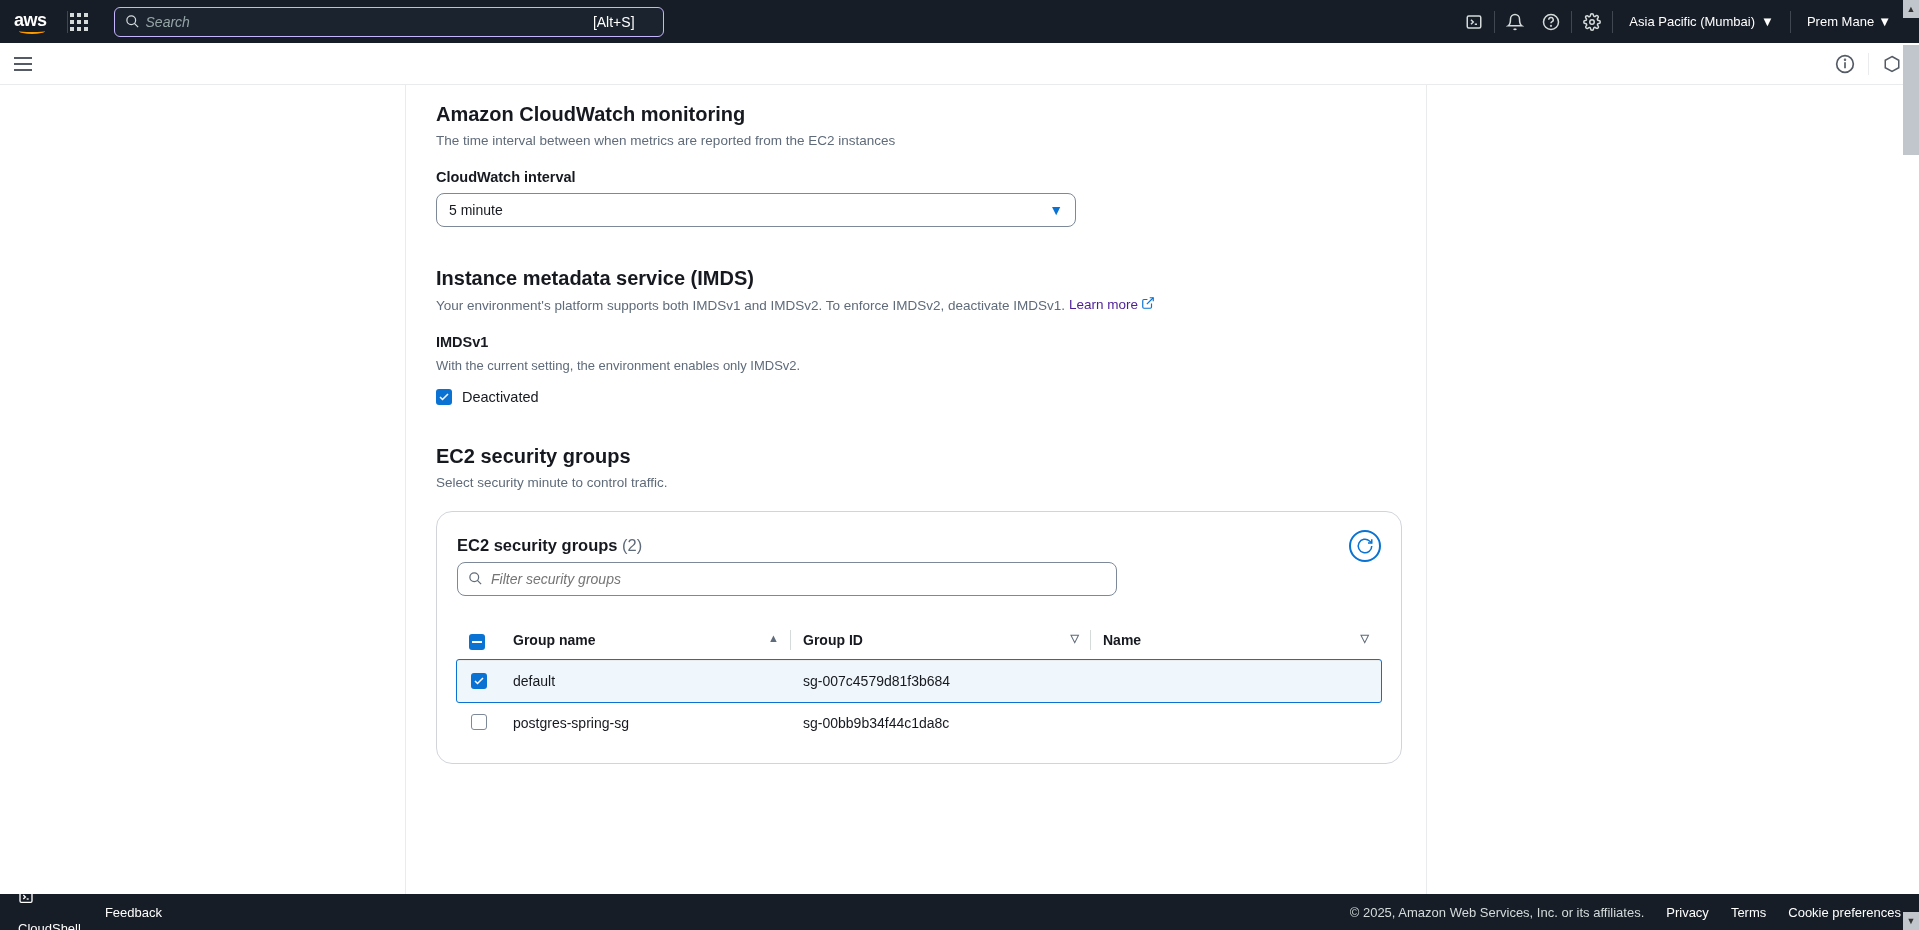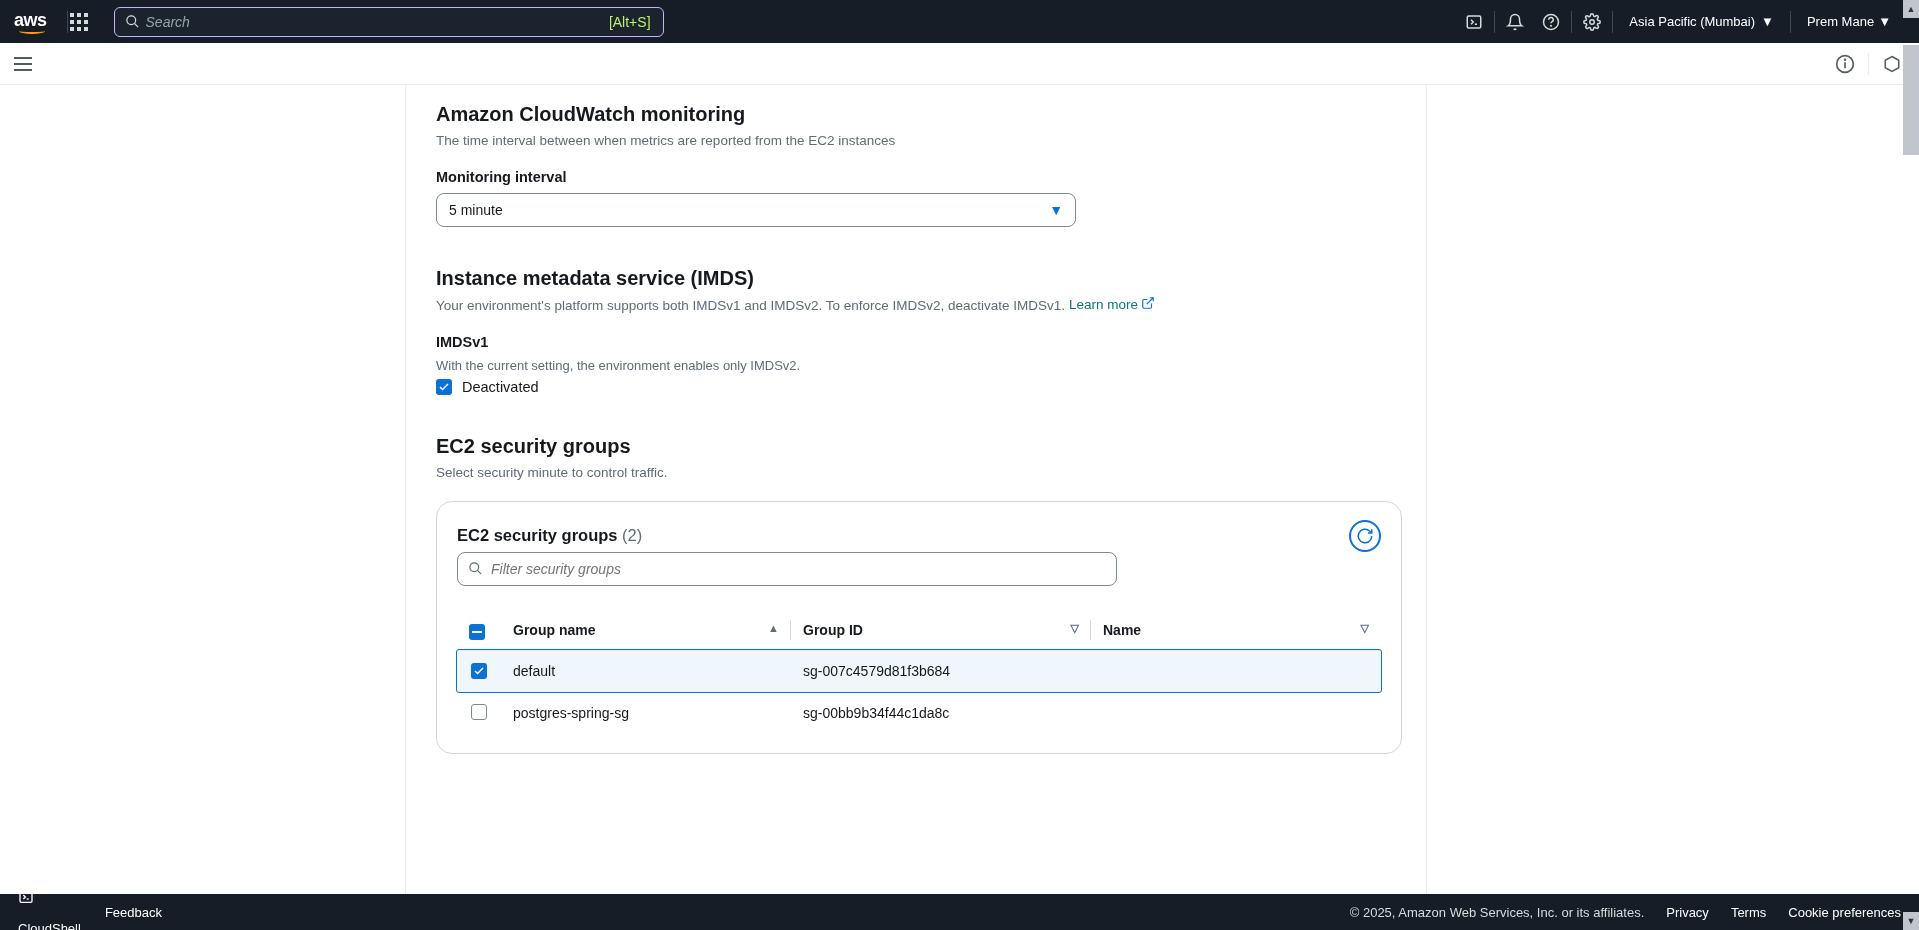--- a/index.html
+++ b/index.html
@@ -9,41 +9,41 @@
 .topnav { height: 43px; background: #161d26; display: flex; align-items: center; color: #fff; padding: 0 14px; position: relative; }
 .aws-logo { font-weight: 700; font-size: 18px; letter-spacing: -0.5px; padding-right: 18px; cursor: pointer; }
 .aws-logo .smile { display:block; height:6px; border-bottom: 2px solid #ff9900; border-radius: 0 0 50% 50%; width: 26px; margin-top:-3px; margin-left:5px; }
 .grid-icon { width: 18px; height: 18px; display: grid; grid-template-columns: repeat(3,4px); grid-template-rows: repeat(3,4px); gap: 3px; cursor: pointer; margin-right: 18px; }
 .grid-icon span { background: #d5dbdb; width:4px; height:4px; }
 .divider { width:1px; height:22px; background:#414750; margin: 0 2px; }
 .search-wrap { flex: 0 0 auto; width: 550px; margin-left: 8px; }
 .search-box { display:flex; align-items:center; background: #1a232e; border: 1px solid #c4b5fd; border-radius: 6px; height: 30px; padding: 0 10px; position: relative; }
 .search-box input { background: transparent; border: none; outline: none; color: #fff; font-style: italic; font-size: 14px; flex:1; margin-left:6px; }
 .search-box input::placeholder { color: #95a5a6; }
-.search-shortcut { position:absolute; right:12px; color:#bef264; font-size: 14px; }
+.search-shortcut { position:absolute; right:28px; color:#ffffff; font-size: 14px; }
 .topnav-right { margin-left:auto; display:flex; align-items:center; gap: 0; }
 .topnav-right .icon-btn { width: 36px; height: 30px; display:flex; align-items:center; justify-content:center; cursor:pointer; color:#d5dbdb; }
 .region { padding: 0 14px; font-size: 13px; color: #fff; cursor:pointer; display:flex; align-items:center; gap:6px; }
 .user { padding: 0 14px; font-size: 13px; color: #fff; cursor:pointer; display:flex; align-items:center; gap:4px; }
 
 
 .secondbar { height: 42px; border-bottom: 1px solid #e9ebed; display:flex; align-items:center; padding: 0 12px; }
 .hamburger { width:22px; height:22px; cursor:pointer; display:flex; flex-direction:column; justify-content:center; gap:4px; padding:2px; }
 .hamburger span { height:2px; background:#545b64; width:100%; }
 .secondbar-right { margin-left:auto; display:flex; align-items:center; gap:8px; }
 .secondbar-right .ico { width:30px; height:30px; display:flex; align-items:center; justify-content:center; color:#545b64; cursor:pointer; }
 .secondbar-right .sep { width:1px; height:22px; background:#e9ebed; }
 .content-wrap { margin-left: 405px; width: 1022px; border-left: 1px solid #e9ebed; border-right: 1px solid #e9ebed; padding: 18px 24px 30px 30px; min-height: calc(100vh - 43px - 42px - 36px); }
 
 h2.section-title { font-size: 20px; font-weight: 700; color: #16191f; margin-bottom: 6px; }
 .section-desc { font-size: 13.5px; color: #5f6b7a; margin-bottom: 18px; line-height:1.4; }
-.section-desc a { color: #0f766e; text-decoration:none; }
+.section-desc a { color: #4c1d95; text-decoration:none; }
 
 .field-label { font-size: 14.5px; font-weight: 700; margin-bottom: 8px; color:#16191f; }
-.field-hint { font-size: 13px; color: #5f6b7a; margin-bottom: 6px; }
+.field-hint { font-size: 13px; color: #5f6b7a; margin-bottom: 16px; }
 
 .select { width: 640px; max-width: 100%; border: 1px solid #7d8998; border-radius: 8px; height: 34px; display:flex; align-items:center; padding: 6px 12px; font-size: 14px; cursor:pointer; position:relative; background:#fff; }
 .select .caret { margin-left:auto; color:#0972d3; }
 
 .block { margin-bottom: 40px; }
 
 .checkbox-row { display:flex; align-items:center; gap:10px; margin-top:6px; }
 .cb { width:16px; height:16px; background:#0972d3; border-radius:3px; display:flex; align-items:center; justify-content:center; cursor:pointer; }
 .cb svg { width:12px; height:12px; color:#fff; }
 .cb-label { font-size: 14.5px; color:#16191f; }
@@ -180,21 +180,21 @@
         </svg>
     </div>
   </div>
 </div>
 
 <div class="content-wrap">
 
   <div class="block">
     <h2 class="section-title">Amazon CloudWatch monitoring</h2>
     <div class="section-desc">The time interval between when metrics are reported from the EC2 instances</div>
-    <div class="field-label">Monitoring interval</div>
+    <div class="field-label">CloudWatch interval</div>
     <div class="select">
       <span>5 minute</span>
       <span class="caret">▼</span>
     </div>
   </div>
 
   <div class="block">
     <h2 class="section-title">Instance metadata service (IMDS)</h2>
     <div class="section-desc">
       <span>Your environment's platform supports both IMDSv1 and IMDSv2. To enforce IMDSv2, deactivate IMDSv1. </span><a href="#"><span>Learn more</span><span class="extlink-icon"><svg width="14" height="14" viewBox="0 0 24 24" fill="none" stroke="#0972d3" stroke-width="2">

